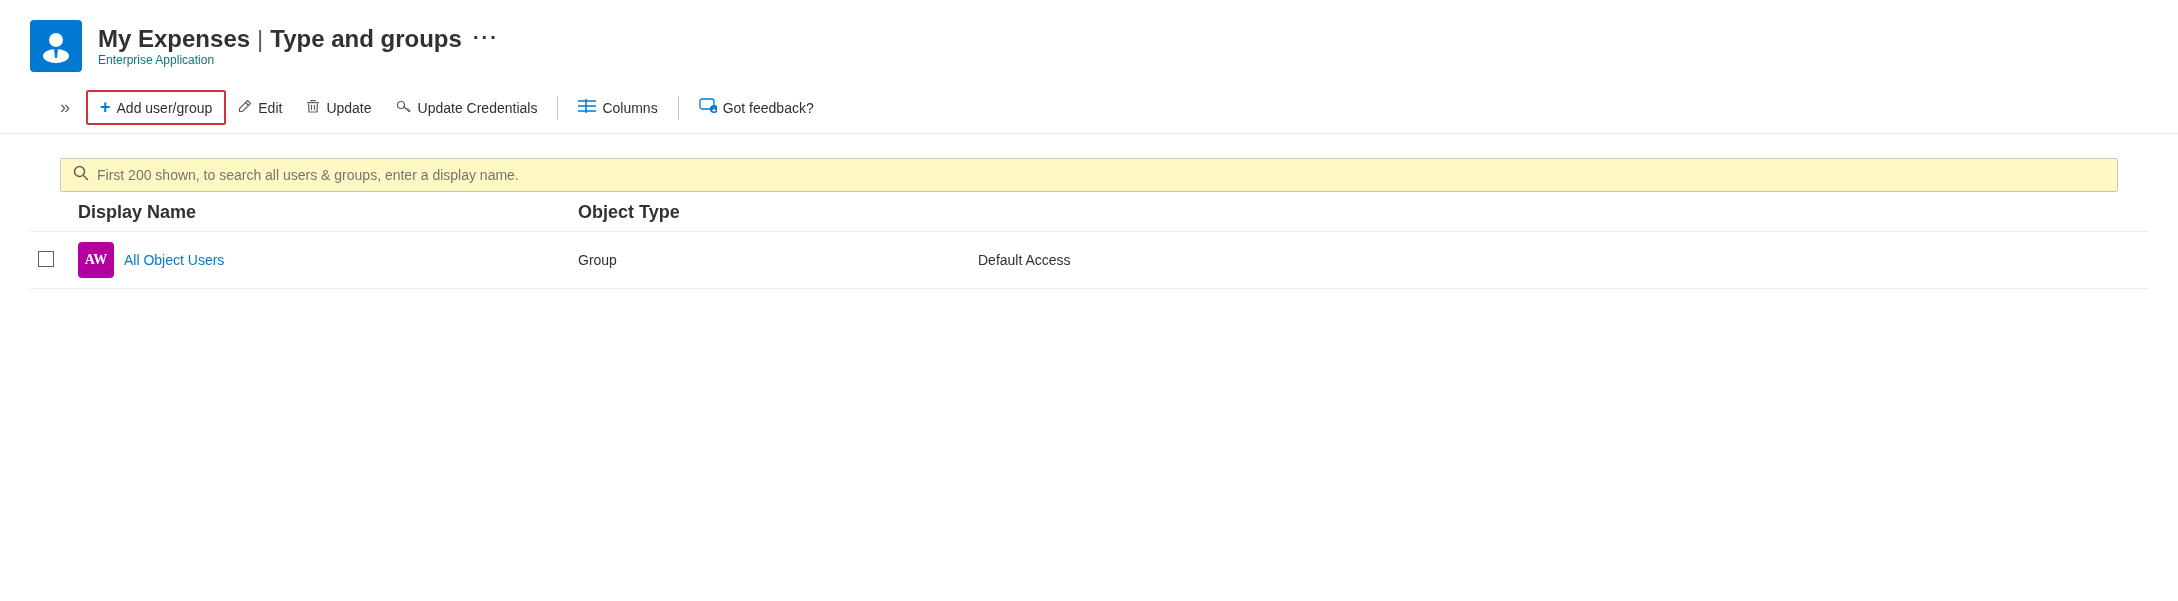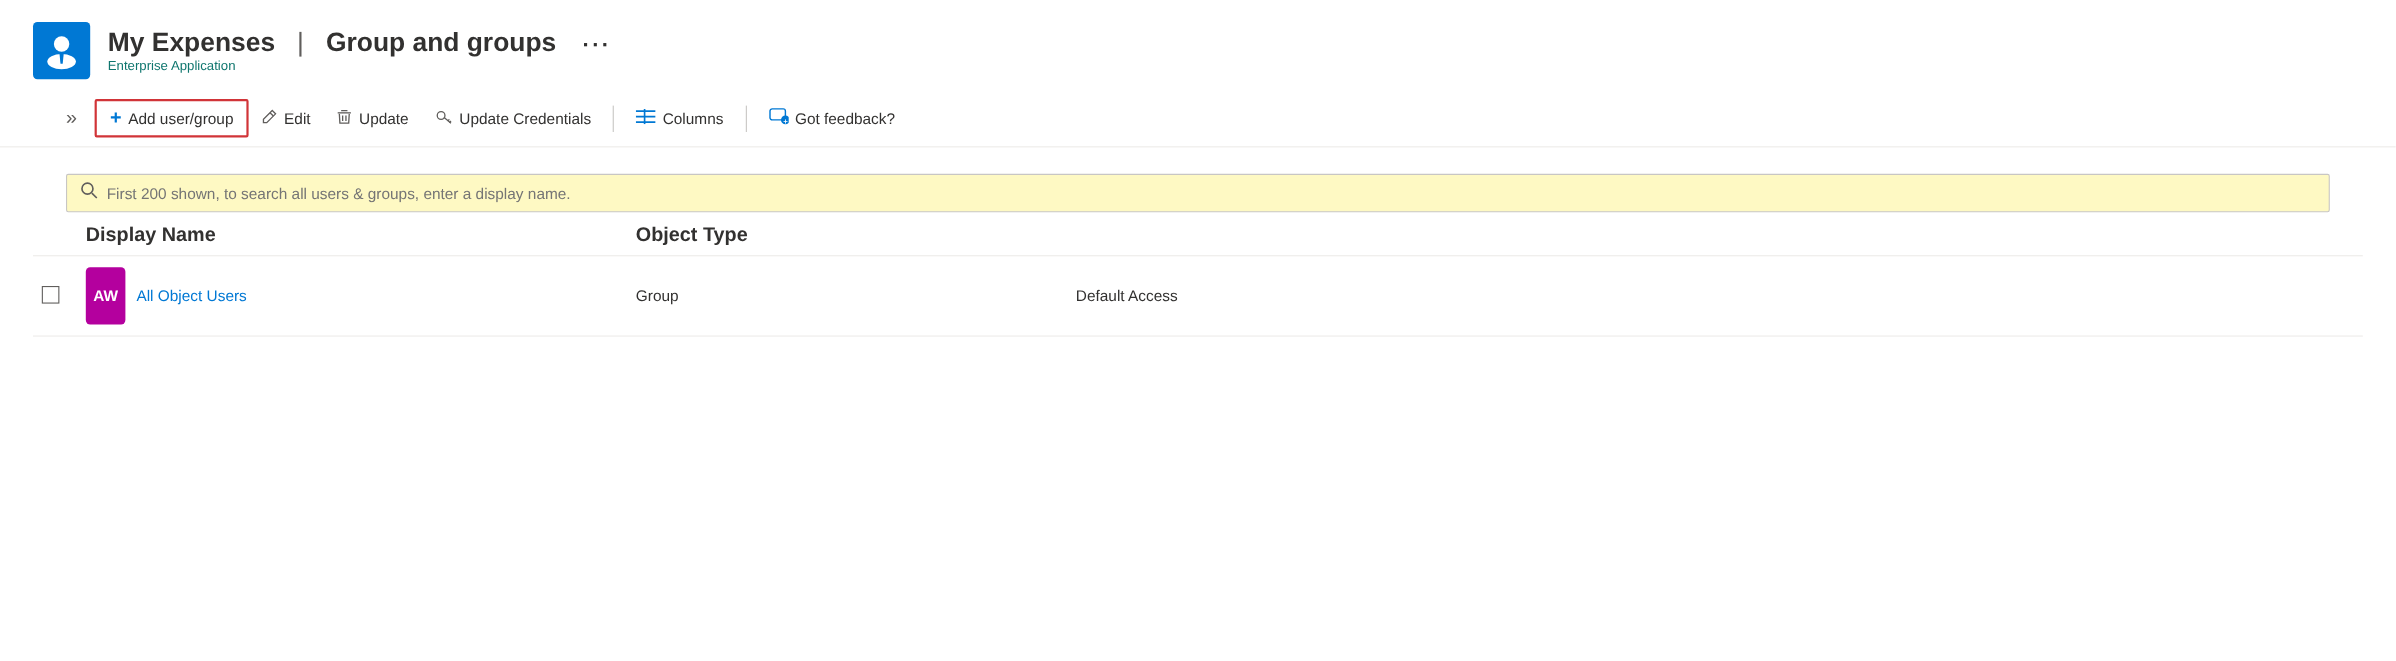--- a/index.html
+++ b/index.html
@@ -40,22 +40,22 @@
     .header-text {
       display: flex;
       flex-direction: column;
     }
     .header-title {
       font-size: 24px;
       font-weight: 700;
       color: #323130;
       line-height: 1.2;
       display: flex;
-      align-items: flex-end;
-      gap: 20px;
+      align-items: flex-start;
+      gap: 7px;
     }
     .header-title .pipe {
       font-weight: 300;
       color: #605e5c;
     }
     .header-subtitle {
       font-size: 12px;
       color: #0f766e;
       margin-top: 0;
     }
@@ -163,29 +163,30 @@
     }
     .checkbox {
       width: 16px;
       height: 16px;
       border: 1px solid #605e5c;
       background: #fff;
       display: inline-block;
     }
     .avatar {
       width: 36px;
-      height: 52px;
+      height: 36px;
       border-radius: 4px;
       background: #b4009e;
       color: #fff;
       font-weight: 700;
       font-size: 14px;
       display: flex;
       align-items: center;
       justify-content: center;
+      font-family: Liberation Serif, serif;
     }
     .name-cell {
       display: flex;
       align-items: center;
       gap: 10px;
     }
     .name-link {
       color: #0078d4;
       text-decoration: none;
       font-size: 14px;
@@ -203,21 +204,21 @@
         <circle cx="18" cy="12" r="7" fill="white"></circle>
         <ellipse cx="18" cy="28" rx="13" ry="7" fill="white"></ellipse>
 
         <polygon points="16,20 20,20 19,30 17,30" fill="#0078d4"></polygon>
       </svg>
     </div>
     <div class="header-text">
       <div class="header-title">
         <span>My Expenses</span>
         <span class="pipe">|</span>
-        <span>Group and groups</span>
+        <span>Type and groups</span>
         <span class="header-more">···</span>
       </div>
       <div class="header-subtitle">Enterprise Application</div>
     </div>
   </div>
 
   <div class="toolbar">
 
     <div style="display:flex;align-items:center;margin-right:16px;cursor:pointer;">
       <span style="font-size:18px;color:#605e5c;">»</span>

